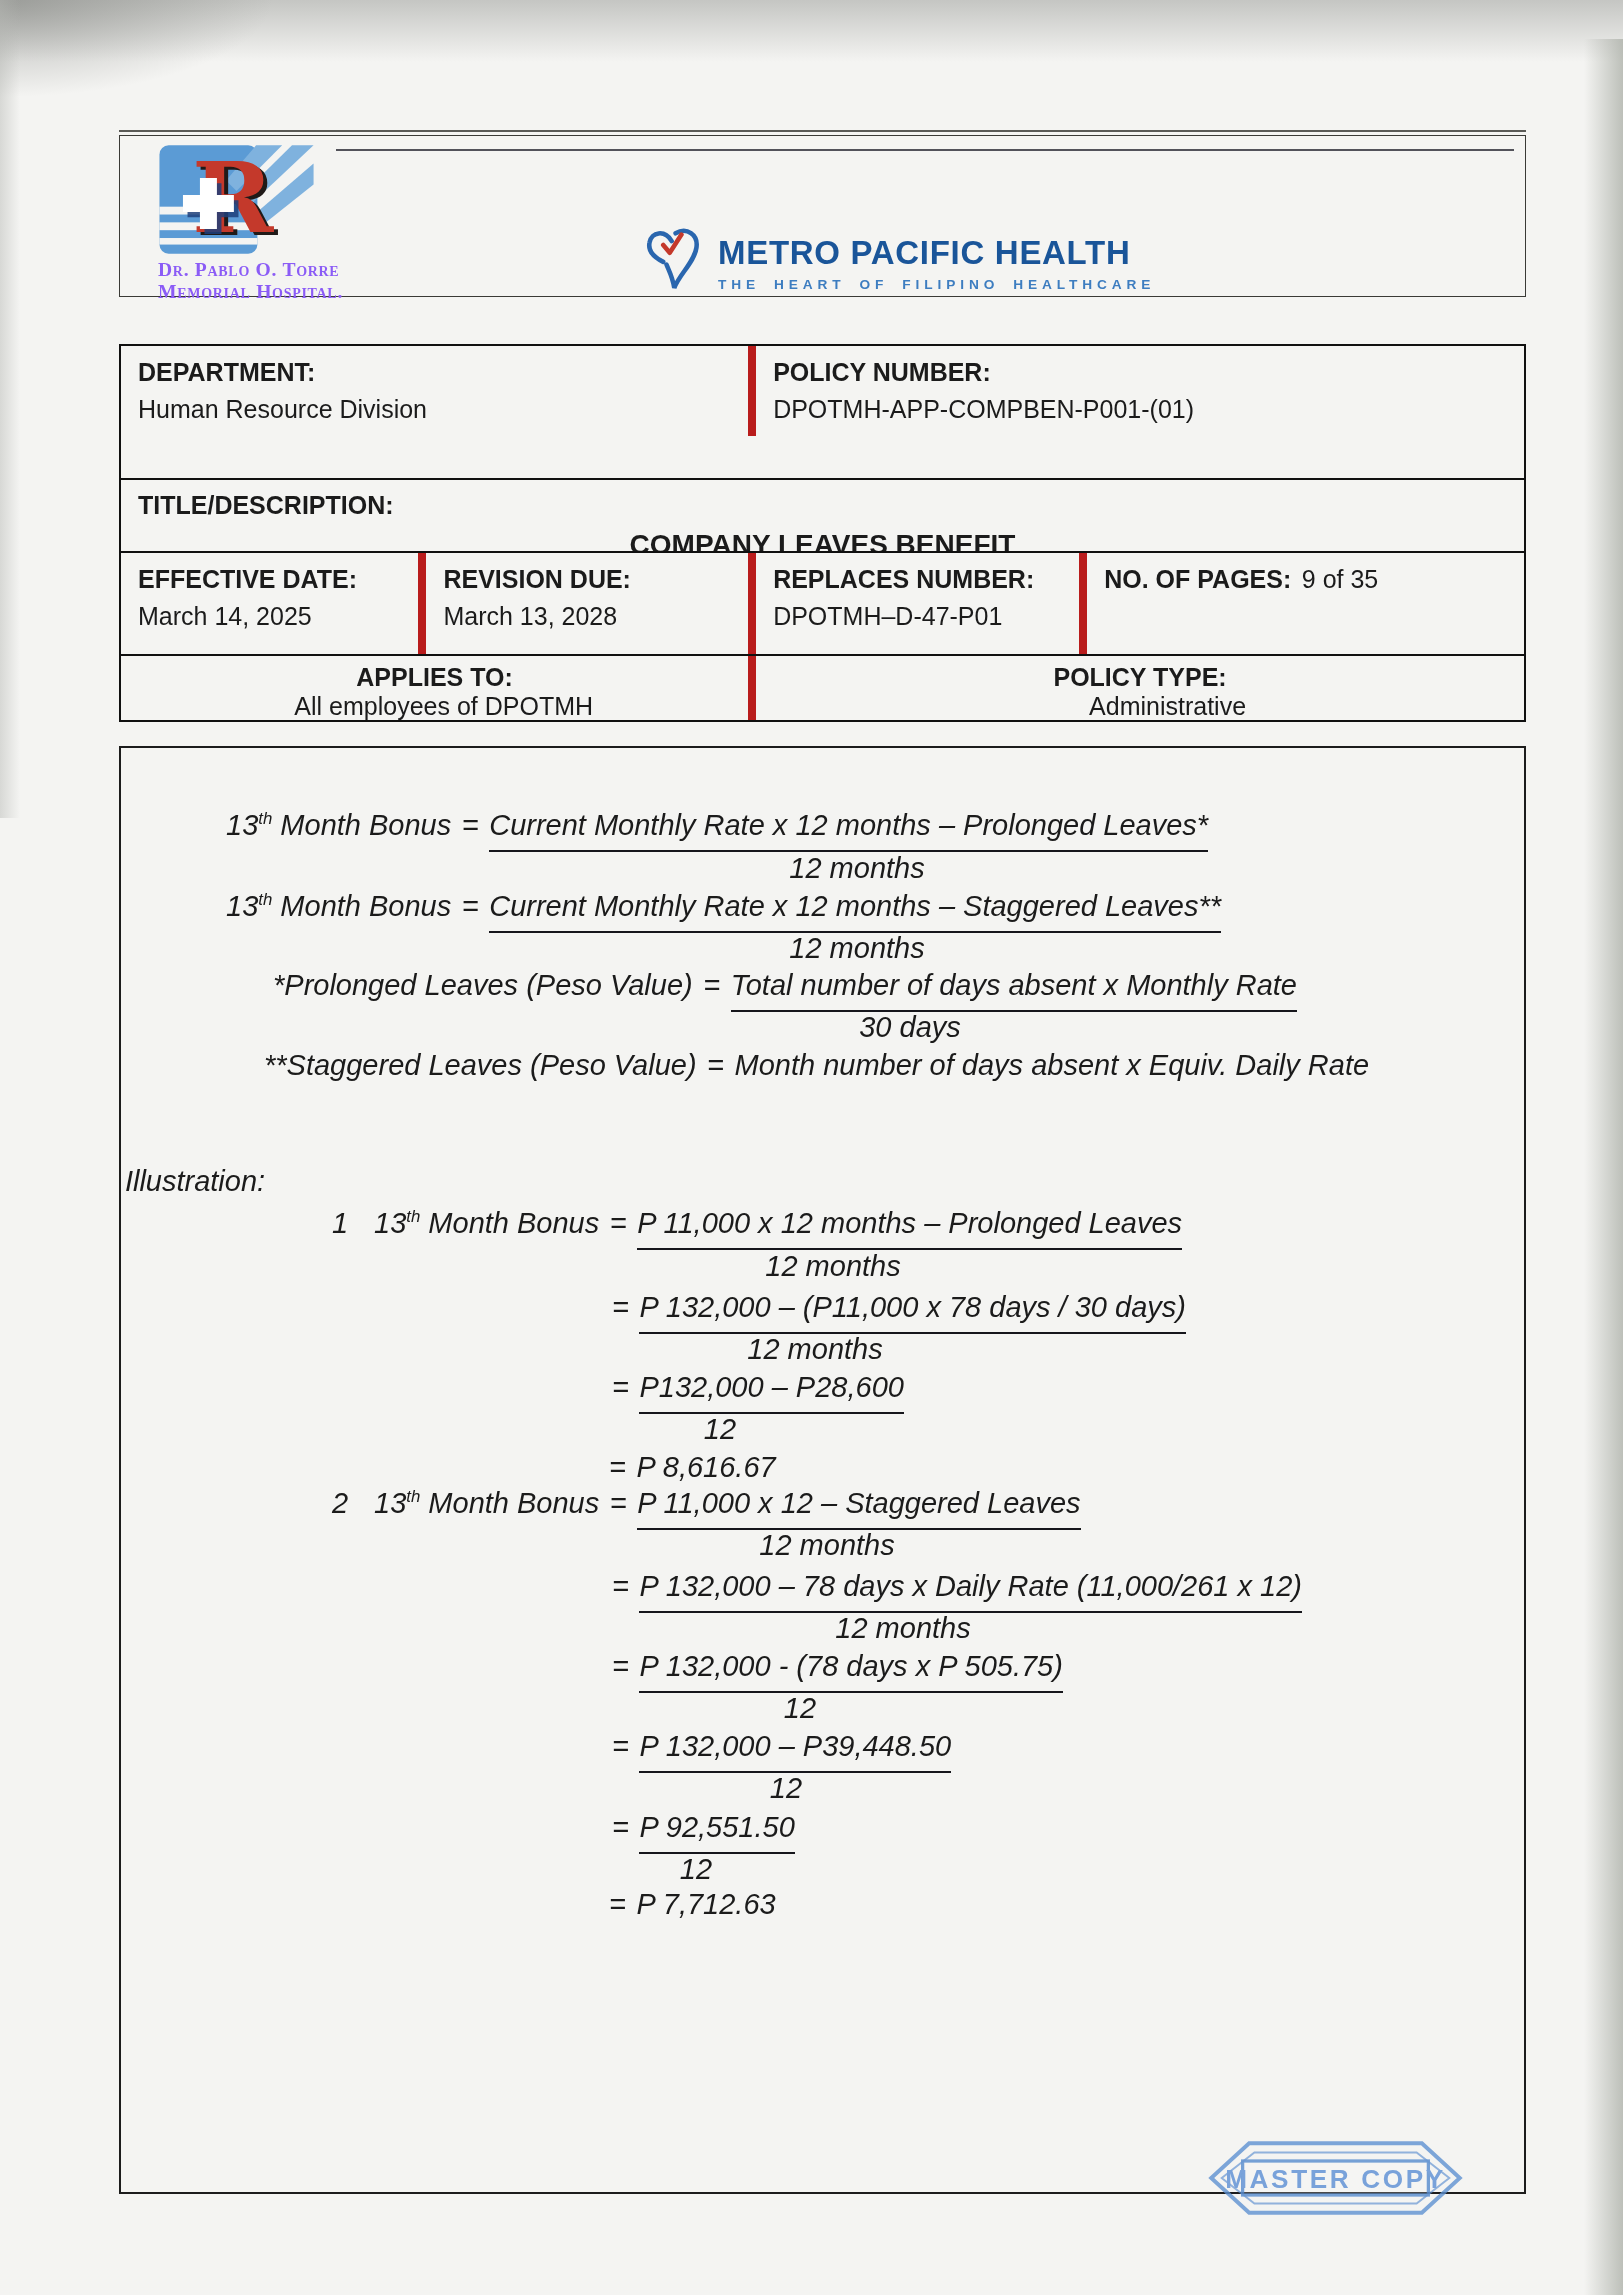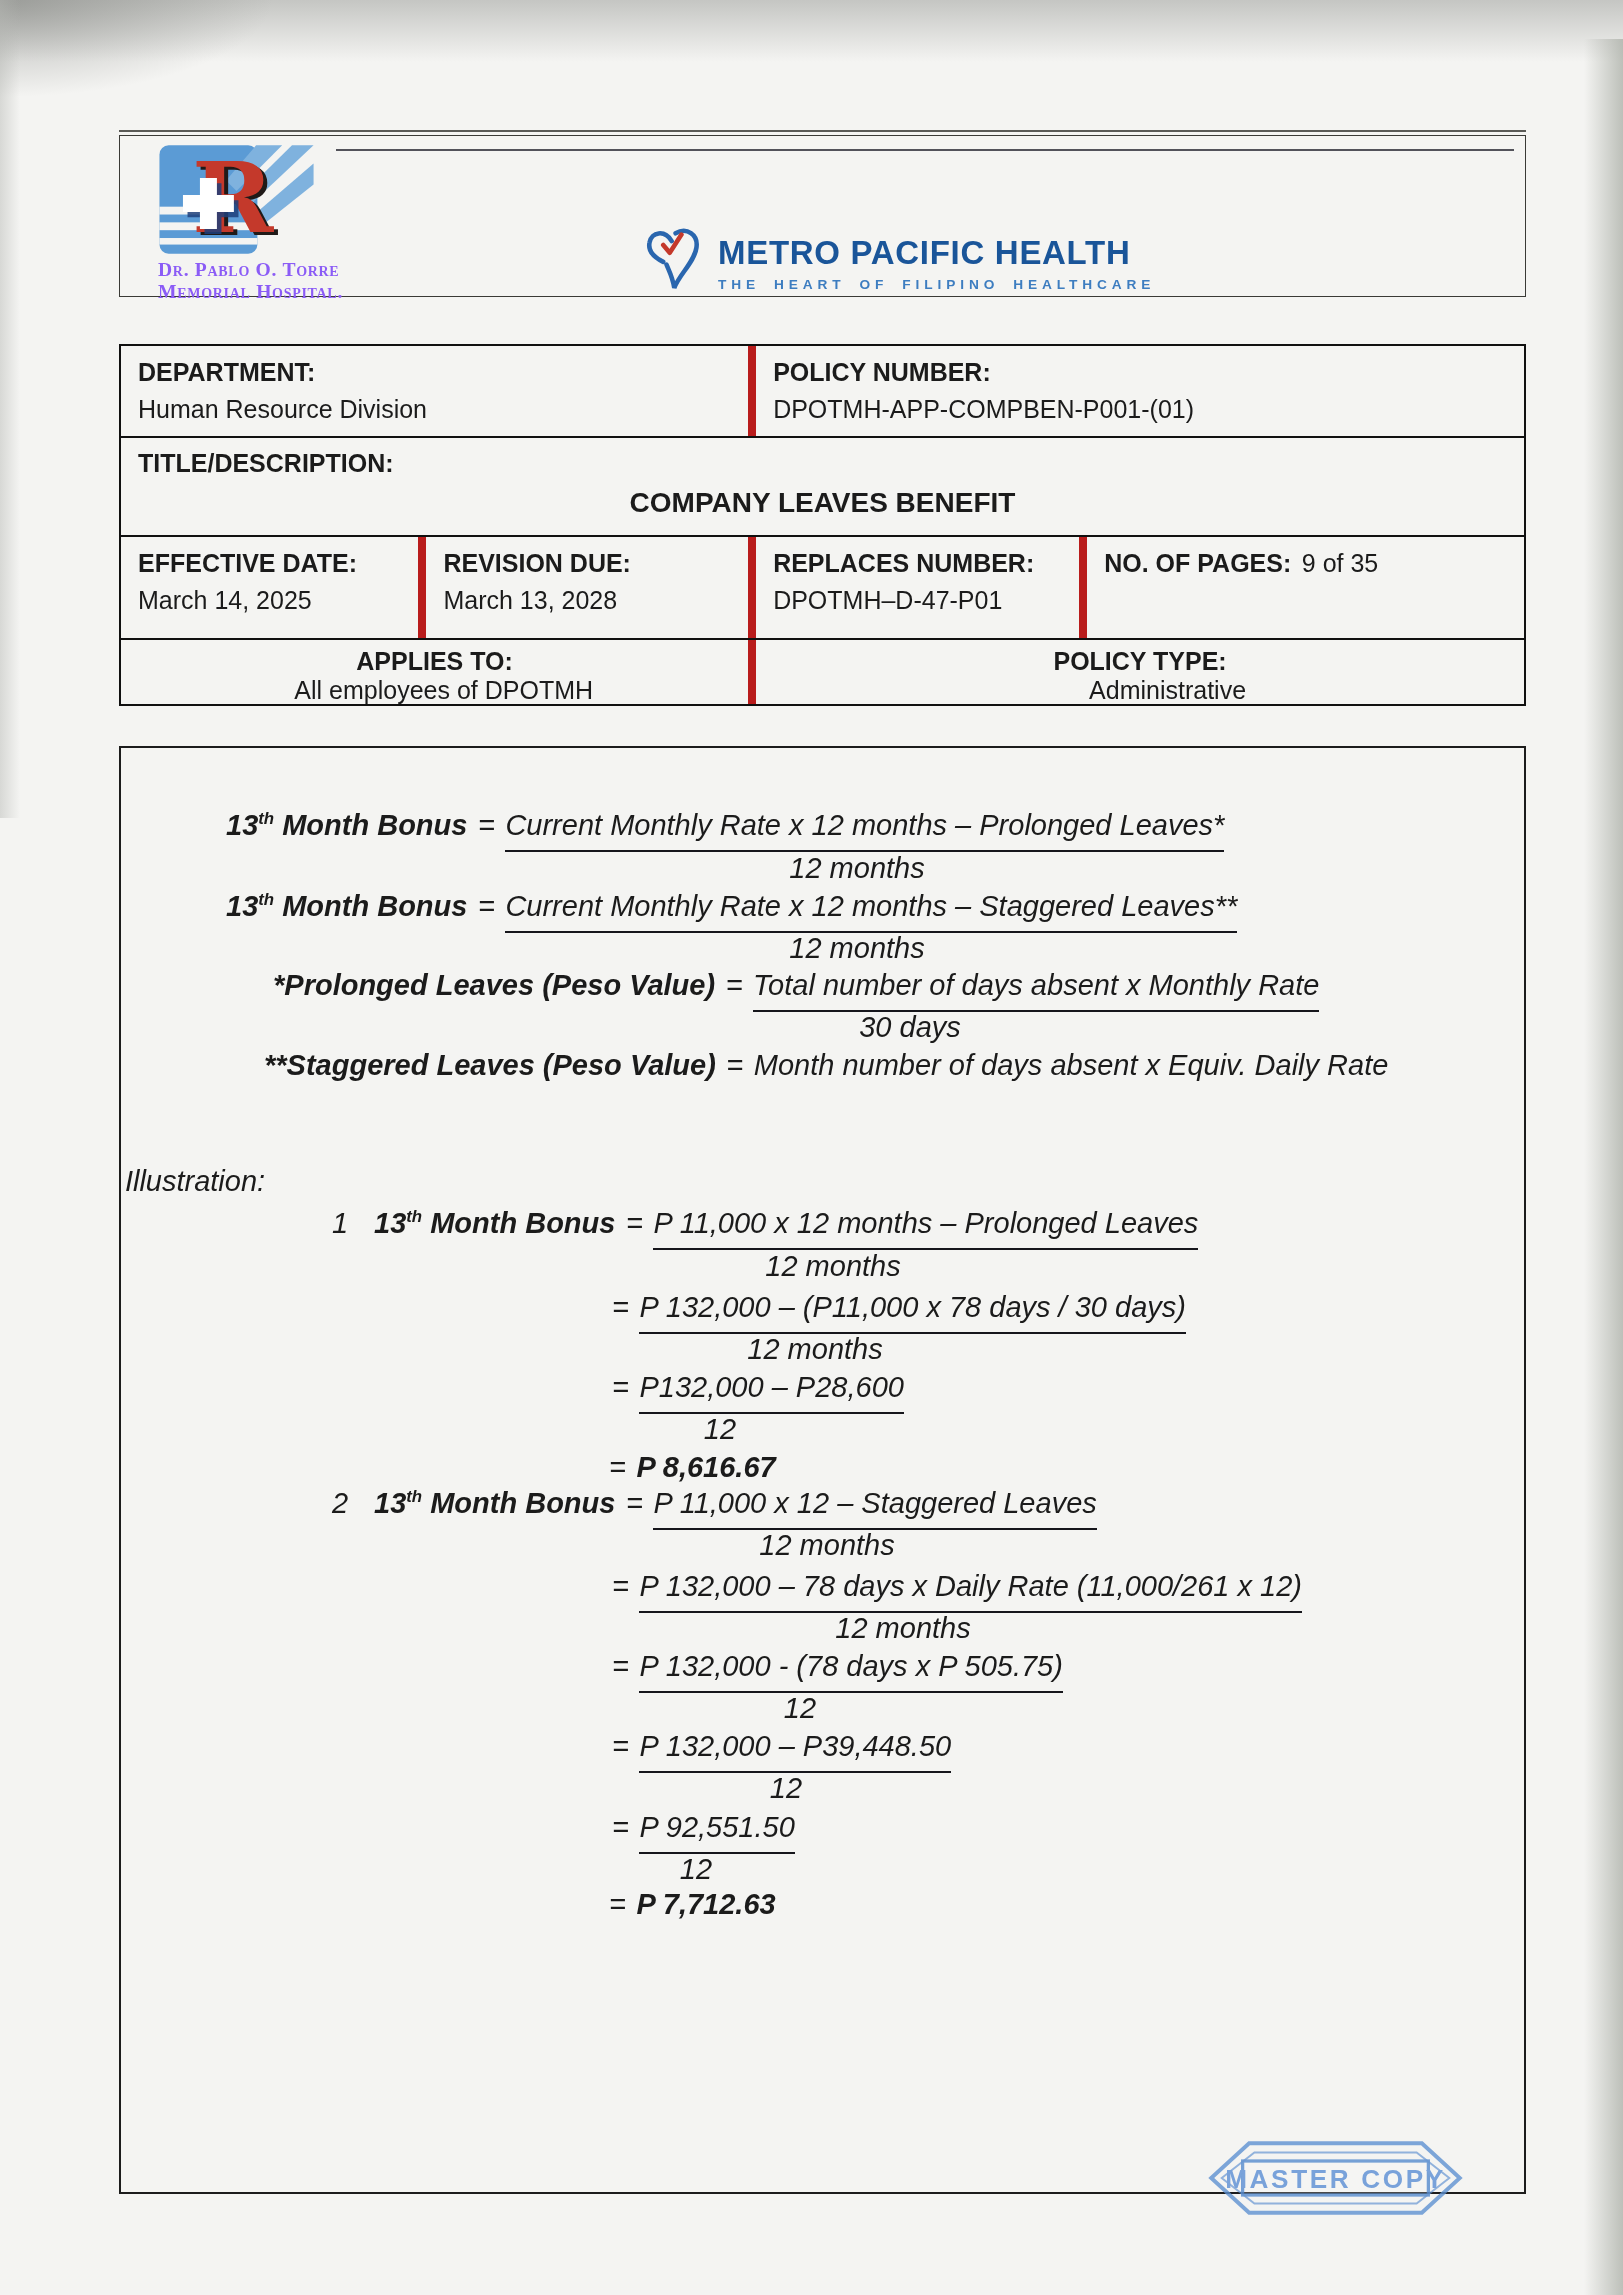--- a/index.html
+++ b/index.html
@@ -45,41 +45,41 @@
   .mph-name { font-size:33px; font-weight:800; letter-spacing:0.7px; color:#1a5599; }
   .mph-tagline { margin-top:5.2px; font-size:13.7px; font-weight:600; letter-spacing:4.9px;
     word-spacing:5.2px; color:#3d7dc0; }
 
   
   .info-table { position:absolute; left:119px; top:344px; width:1407px;
     border:2px solid #101010; font-size:25px; }
   .it-row { display:grid; border-top:2px solid #101010; }
   .it-row.first { border-top:none; }
   .r1 { grid-template-columns: 44.7% 55.3%; height:90px; }
-  .r2 { height:99px; }
+  .r2 { height:73px;margin-top:42px; }
   .r3 { grid-template-columns: 21.2% 23.5% 23.6% 31.7%; height:103px; }
   .r4 { grid-template-columns: 44.7% 55.3%; height:66px; }
   .cell { padding:11.8px 17px 6.5px 17px; border-left:8px solid #b91c1c; overflow:hidden; }
   .cell.nb { border-left:none; }
   .lbl { font-weight:700; }
   .val { margin-top:7.9px; }
   .inline-cell { display:flex; align-items:center; padding-top:6.5px;flex-direction:column; }
   .inline-cell .val { margin:0 0 0 18.3px; }
   .inline-cell .val.wide { margin-left:55px; }
   .r2 .cell { padding-top:10.5px; }
   .doc-title { margin-top:9.2px; text-align:center; font-weight:700; font-size:28px; }
   .pages-cell { display:flex; align-items:flex-start; padding-top:11.8px; }
   .pages-cell .val { margin:0 0 0 10.5px; }
 
   
   .content-box { position:absolute; left:119px; top:746px; width:1407px; height:1448px;
     border:2px solid #1c1c1c; font-style:italic; font-size:29px; }
   .line { position:absolute; white-space:nowrap; line-height:1.2; }
   .center { transform: translateX(-50%); }
-  .bt { font-weight:700; }
+  .bt { font-weight:400; }
   .u { border-bottom:2.6px solid #16161c; padding-bottom:9px; }
   .eq { margin:0 10.5px; }
   .eq0 { margin-left:0; }
   sup { font-size:58%; }
   .ill-no { display:inline-block; width:42px; font-style:italic; }
 
   
   .stamp { position:absolute; left:1206px; top:2138px; width:259px; height:80px; opacity:.92; }
 </style>
 </head>

